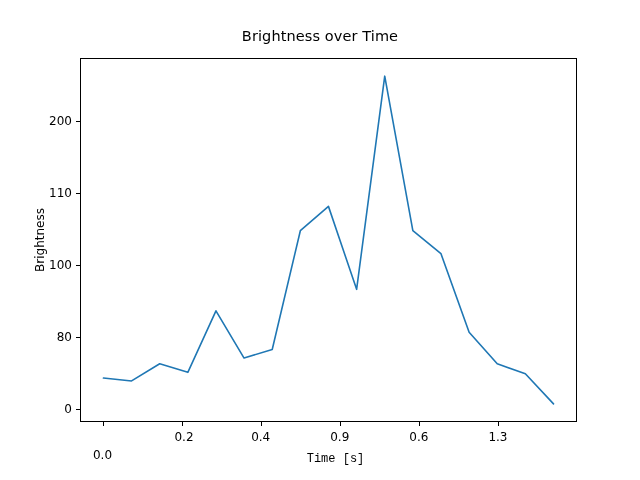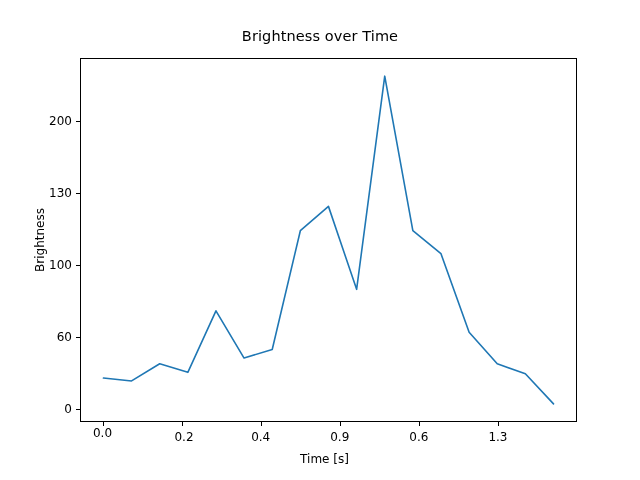--- a/index.html
+++ b/index.html
@@ -71,25 +71,26 @@
     height: 1.15px;
     left: 76.4px;
   }
   .xtick-mark {
     height: 3.6px;
     width: 1.15px;
     top: 422px;
   }
   #xlabel {
     position: absolute;
-    left: 76px;
+    left: 87px;
     top: 452px;
     width: 497px;
     text-align: center;
     font-size: 12px;
+    font-family: Liberation Mono, monospace;
   }
   #ylabel {
     position: absolute;
     left: 8px;
     top: 240px;
     font-size: 12px;
     transform: translateY(-50%) rotate(-90deg);
     transform-origin: center center;
     white-space: nowrap;
   }
@@ -108,29 +109,29 @@
   </div>
 
   <div id="ytick-labels"></div>
   <div id="xtick-labels"></div>
 
   <div id="xlabel">Time [s]</div>
   <div id="ylabel">Brightness</div>
 
 <div class="tick-label ytick-label" style="left: 40px; width: 32px; top: 409.051px;">0</div>
     <div class="tick-mark ytick-mark" style="top: 409.051px;"></div>
-    <div class="tick-label ytick-label" style="left: 40px; width: 32px; top: 337.115px;">60</div>
+    <div class="tick-label ytick-label" style="left: 40px; width: 32px; top: 337.115px;">80</div>
     <div class="tick-mark ytick-mark" style="top: 337.115px;"></div>
     <div class="tick-label ytick-label" style="left: 40px; width: 32px; top: 265.178px; text-align: right;">100</div>
     <div class="tick-mark ytick-mark" style="top: 265.178px;"></div>
-    <div class="tick-label ytick-label" style="left: 40px; width: 32px; top: 193.241px;">130</div>
+    <div class="tick-label ytick-label" style="left: 40px; width: 32px; top: 193.241px;">110</div>
     <div class="tick-mark ytick-mark" style="top: 193.241px;"></div>
     <div class="tick-label ytick-label" style="left: 40px; width: 32px; top: 121.304px;">200</div>
     <div class="tick-mark ytick-mark" style="top: 121.304px;"></div>
-    <div class="tick-label xtick-label" style="left: 102.537px; top: 426px;">0.0</div>
+    <div class="tick-label xtick-label" style="left: 102.537px; top: 448px;">0.0</div>
     <div class="tick-mark xtick-mark" style="left: 102.537px;"></div>
     <div class="tick-label xtick-label" style="left: 184px; top: 430px;">0.2</div>
     <div class="tick-mark xtick-mark" style="left: 181.614px;"></div>
     <div class="tick-label xtick-label" style="left: 260.691px; top: 430px;">0.4</div>
     <div class="tick-mark xtick-mark" style="left: 260.691px;"></div>
     <div class="tick-label xtick-label" style="left: 339.768px; top: 430px;">0.9</div>
     <div class="tick-mark xtick-mark" style="left: 339.768px;"></div>
     <div class="tick-label xtick-label" style="left: 418.846px; top: 430px;">0.6</div>
     <div class="tick-mark xtick-mark" style="left: 418.846px;"></div>
     <div class="tick-label xtick-label" style="left: 497.923px; top: 430px;">1.3</div>

